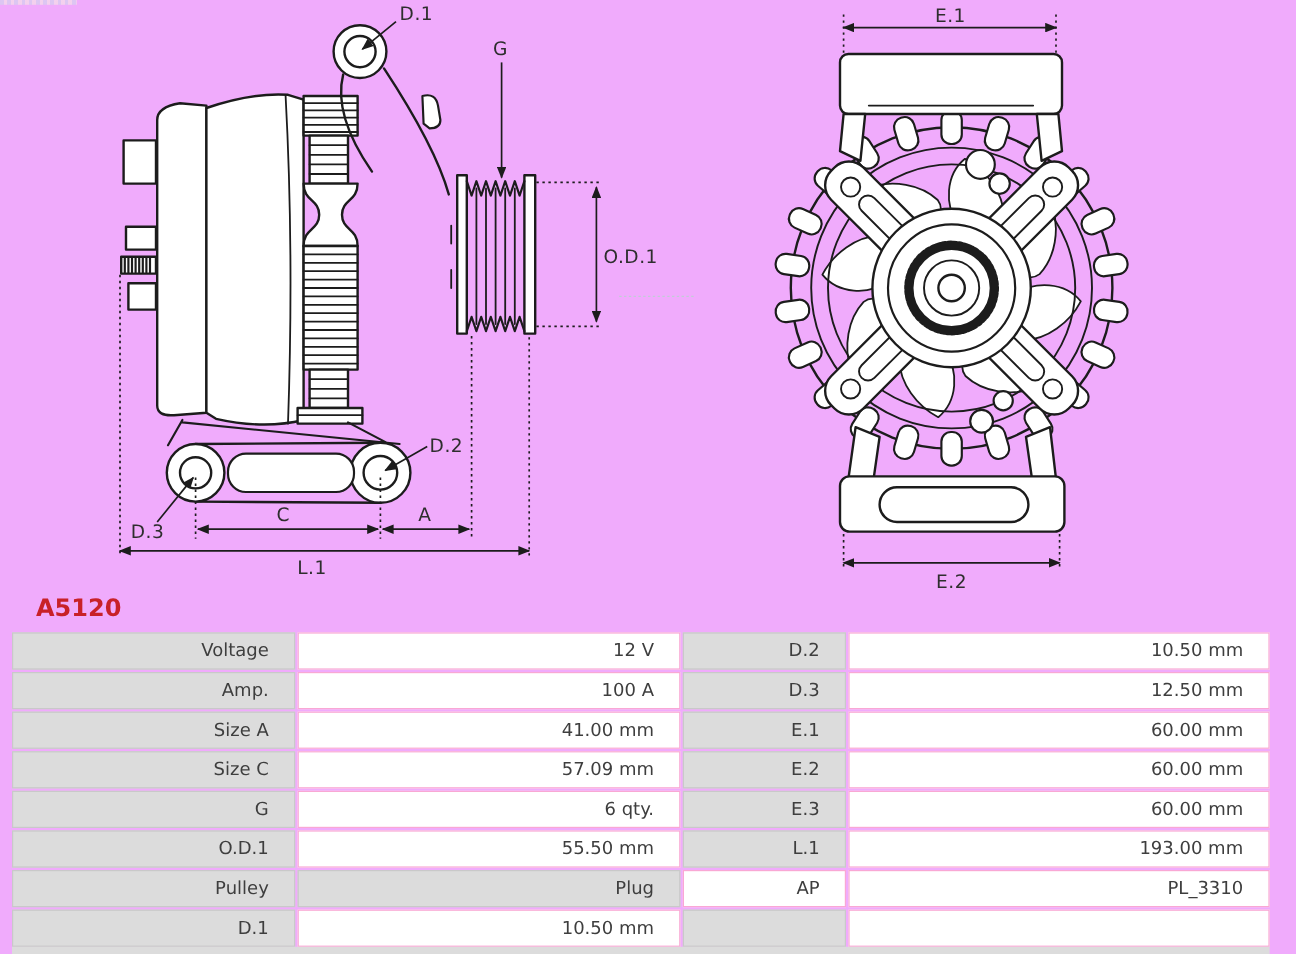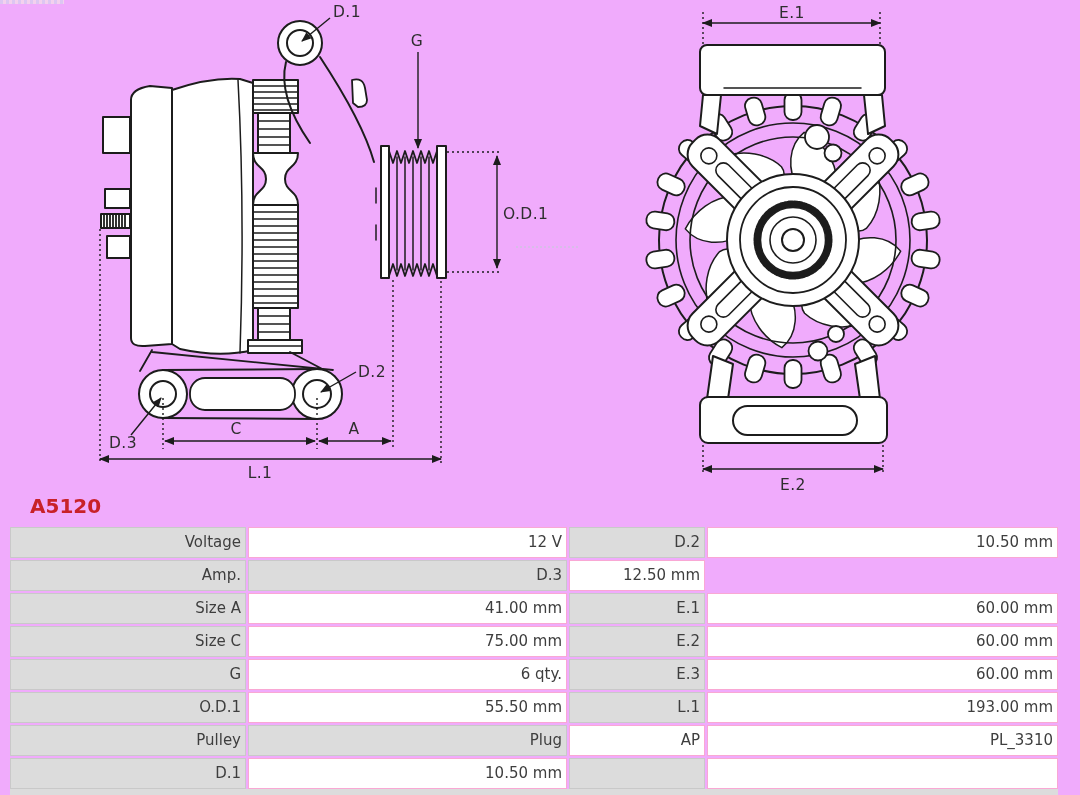--- a/index.html
+++ b/index.html
@@ -5,21 +5,21 @@
   html,body{margin:0;padding:0;background:#ffffff;}
   #stage{position:relative;width:1080px;height:795px;background:#f0abfc;overflow:hidden;
          font-family:"DejaVu Sans","Liberation Sans",sans-serif;}
   .wm{position:absolute;left:0;top:0;width:64px;height:4px;opacity:.55;
       background:repeating-linear-gradient(90deg,#ccdcea 0 3px,#f6efe2 3px 6px);}
   #drawing{position:absolute;left:0;top:0;}
   #drawing text{font-family:"DejaVu Sans","Liberation Sans",sans-serif;font-size:15.5px;fill:#2e2e2e;letter-spacing:.4px;}
   .part-title{position:absolute;left:10px;top:494px;font-size:20px;font-weight:600;color:#c82128;margin-left:20px;}
   #spec-table{position:absolute;left:10px;top:527px;width:1048px;}
   .tr{display:grid;grid-template-columns:236px 319px 136px 1fr;gap:2px;margin-bottom:2px;}
-  .td{height:29px;line-height:29px;font-size:15px;color:#3e3e3e;text-align:right;padding-right:4px;
+  .td{height:29px;line-height:29px;font-size:15px;color:#3e3e3e;text-align:right;padding-right:21px;
       overflow:hidden;white-space:nowrap;}
   .lab{background:#dcdcdc;border:1px solid #c9c9c9;}
   .val{background:#ffffff;border:1px solid #f9a8d4;}
   .bottom-strip{position:absolute;left:10px;top:789px;width:1048px;height:6px;background:#dcdcdc;}
 </style>
 </head>
 <body>
 
 <div id="stage">
   <div class="wm"></div>
@@ -217,32 +217,33 @@
 
   <div id="spec-table">
     <div class="tr">
       <div class="td lab">Voltage</div>
       <div class="td val">12 V</div>
       <div class="td lab">D.2</div>
       <div class="td val">10.50 mm</div>
     </div>
     <div class="tr">
       <div class="td lab">Amp.</div>
+      <div class="td val">100 A</div>
       <div class="td lab">D.3</div>
       <div class="td val">12.50 mm</div>
     </div>
     <div class="tr">
       <div class="td lab">Size A</div>
       <div class="td val">41.00 mm</div>
       <div class="td lab">E.1</div>
       <div class="td val">60.00 mm</div>
     </div>
     <div class="tr">
       <div class="td lab">Size C</div>
-      <div class="td val">75.00 mm</div>
+      <div class="td val">57.09 mm</div>
       <div class="td lab">E.2</div>
       <div class="td val">60.00 mm</div>
     </div>
     <div class="tr">
       <div class="td lab">G</div>
       <div class="td val">6 qty.</div>
       <div class="td lab">E.3</div>
       <div class="td val">60.00 mm</div>
     </div>
     <div class="tr">

